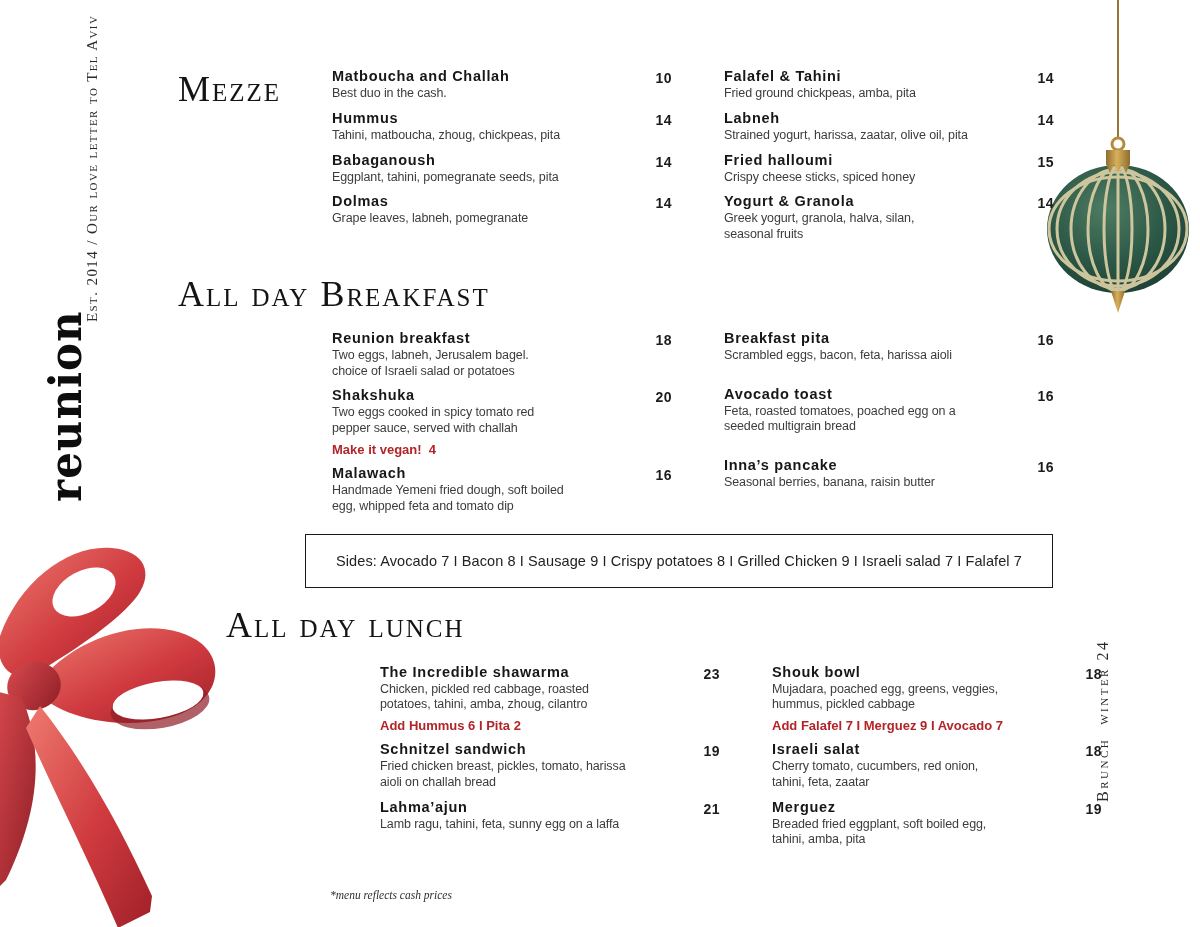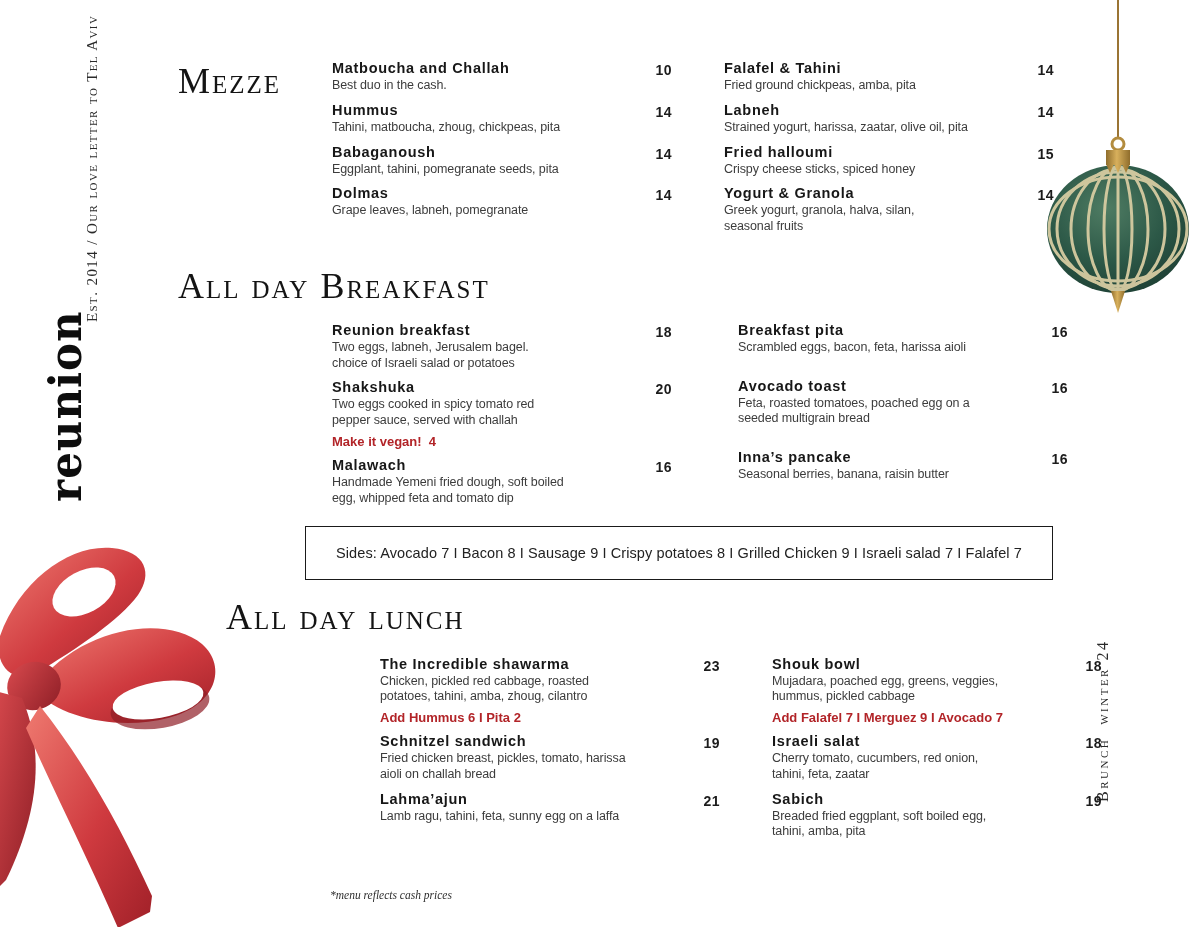--- a/index.html
+++ b/index.html
@@ -17,42 +17,42 @@
   .brand {
     left:40px; top:502px; font-family:"DejaVu Serif", serif;
     font-weight:700; font-size:42px; letter-spacing:1px; color:#0d0d0d;
     transform:rotate(-90deg) scaleY(1.05); 
   }
   .season {
     left:1094px; top:802px; font-family:"Liberation Serif", serif;
     font-variant:small-caps; font-size:16px; letter-spacing:2.5px; color:#2a2a2a;
   }
   
-  .content { position:absolute; left:178px; top:60px; width:890px; }
+  .content { position:absolute; left:178px; top:68px; width:890px; }
   .section-title {
     font-family:"Liberation Serif", serif; font-variant:small-caps; font-weight:400;
     font-size:36px; letter-spacing:2px; color:#141414; line-height:1.2;
   }
   .mezze-row { display:flex; align-items:flex-start; }
   .mezze-row .section-title { width:154px; flex:none; }
   .cols { display:flex; }
   .col { width:340px; flex:none; }
   .col + .col { margin-left:52px; width:330px; }
   .item { display:flex; justify-content:space-between; margin-bottom:8px; }
   .item-main { flex:1; padding-right:8px; }
   .item-name {
     font-weight:700; font-size:14.5px; letter-spacing:0.7px; color:#171717; margin-bottom:2px;
   }
   .item-desc {
     font-size:12.5px; line-height:1.26; letter-spacing:-0.1px; color:#3c3c3c; white-space:pre-line;
   }
   .item-note { font-weight:700; font-size:13px; color:#b22428; margin-top:5px; white-space:pre; }
   .item-price { font-weight:700; font-size:14px; letter-spacing:0.5px; margin-top:2px; flex:none; }
   .sec { margin-top:22px; }
-  .sec .cols { margin-left:154px; margin-top:14px;justify-content:space-between; }
+  .sec .cols { margin-left:154px; margin-top:14px; }
   .sec.lunch { margin-top:16px;margin-left:48px; }
   .sec.lunch .cols { margin-top:16px; }
   .sides-bar {
     margin:12px 0 0 127px; width:748px; border:1.5px solid #1a1a1a;
     text-align:center; padding:18px 4px; font-size:14.5px; color:#222; letter-spacing:0.1px;
   }
   .footnote {
     position:absolute; left:330px; top:889px; font-size:11.5px; font-style:italic; color:#2e2e2e;font-family:Liberation Serif, serif;
   }
   .ornament { position:absolute; left:1035px; top:0; }
@@ -292,21 +292,21 @@
           <div class="item">
             <div class="item-main">
               <div class="item-name">Israeli salat</div>
               <div class="item-desc">Cherry tomato, cucumbers, red onion,
 tahini, feta, zaatar</div>
             </div>
             <div class="item-price">18</div>
           </div>
           <div class="item">
             <div class="item-main">
-              <div class="item-name">Sabich</div>
+              <div class="item-name">Merguez</div>
               <div class="item-desc">Breaded fried eggplant, soft boiled egg,
 tahini, amba, pita</div>
             </div>
             <div class="item-price">19</div>
           </div>
         </div>
       </div>
     </div>
 
   </div>

